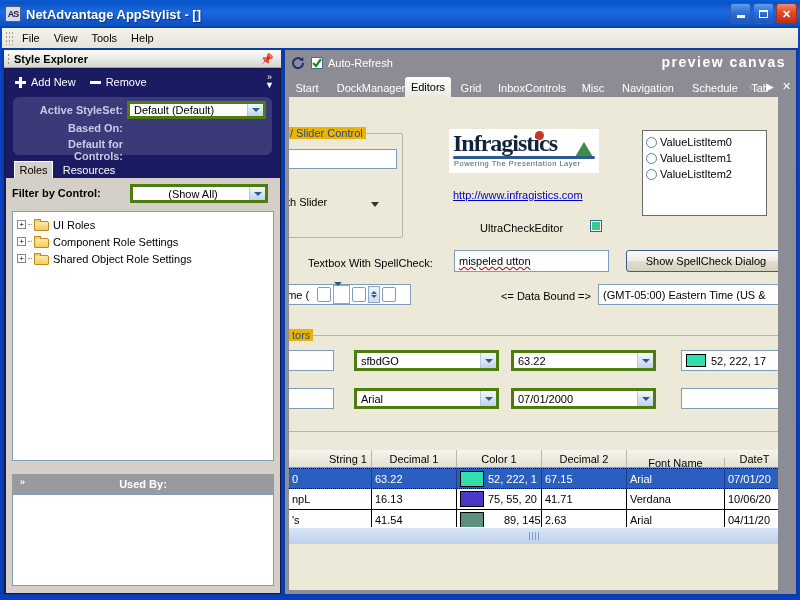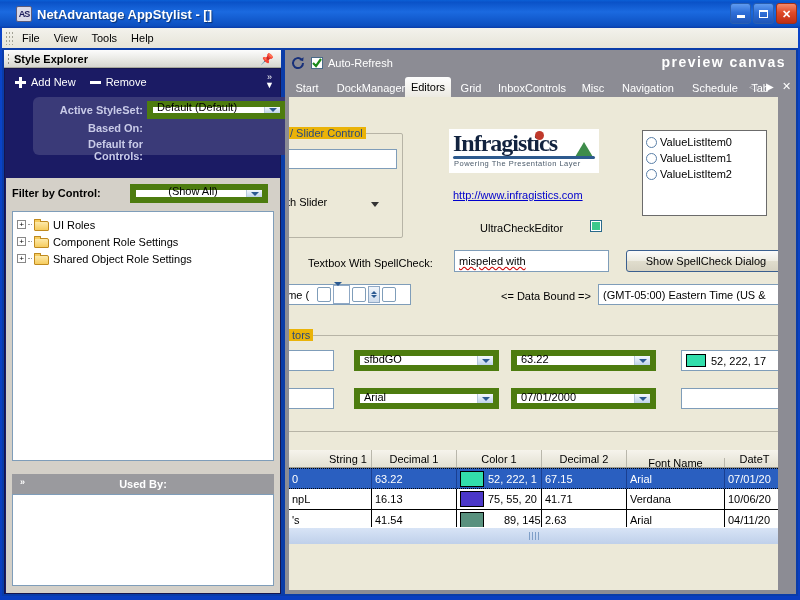--- a/index.html
+++ b/index.html
@@ -14,21 +14,21 @@
     background:linear-gradient(180deg,#0a44c8 0%,#0a3ec0 100%);
     box-sizing:border-box;
   }
   
   .titlebar{
     position:absolute;left:0;top:0;width:800px;height:28px;
     background:linear-gradient(180deg,#0b5fd6 0%,#0a52c8 8%,#1b6ae0 42%,#0c4fc0 92%,#0a3ca8 100%);
     display:flex;align-items:center;
   }
   .title-ico{
-    width:16px;height:16px;margin-left:16px;margin-right:5px;
+    width:16px;height:16px;margin-left:5px;margin-right:5px;
     background:#d9d9e8;border:1px solid #5a5a7a;border-radius:2px;
     color:#1b1b5a;font-size:9px;font-weight:bold;line-height:15px;text-align:center;
     box-sizing:border-box;letter-spacing:-1px;
   }
   .title-text{
     color:#fff;font-size:13px;font-weight:bold;
     text-shadow:1px 1px 1px rgba(0,0,0,.45);
   }
   .winbtns{position:absolute;right:3px;top:3px;display:flex;gap:2px;}
   .wb{
@@ -78,26 +78,26 @@
   .se-toolbar{position:absolute;left:0;top:0;width:275px;height:26px;display:flex;align-items:center;}
   .tb-btn{display:flex;align-items:center;margin-left:10px;color:#fff;font-size:11px;}
   .plus-ico{display:inline-block;width:11px;height:11px;position:relative;margin-right:5px;}
   .plus-ico:before,.plus-ico:after{content:"";position:absolute;background:#fff;}
   .plus-ico:before{left:4px;top:0;width:3px;height:11px;}
   .plus-ico:after{left:0;top:4px;width:11px;height:3px;}
   .minus-ico{display:inline-block;width:11px;height:3px;background:#fff;margin-right:5px;}
   .chev-more{position:absolute;right:6px;top:4px;color:#fff;font-size:9px;line-height:8px;text-align:center;}
   .se-panel{
     position:absolute;left:8px;top:28px;width:259px;height:58px;
-    background:#3a3a78;border-radius:6px;box-sizing:border-box;margin-left:20px;
+    background:#3a3a78;border-radius:6px;box-sizing:border-box;
   }
   .row-lbl{position:absolute;color:#c9cbe8;font-size:11px;font-weight:bold;text-align:right;}
   .combo{
-    background:#fff;border:6px solid #4d7c0f;box-sizing:border-box;
-    font-size:11px;color:#000;display:flex;align-items:flex-end;position:absolute;
+    background:#fff;border:3px solid #4d7c0f;box-sizing:border-box;
+    font-size:11px;color:#000;display:flex;align-items:center;position:absolute;
   }
   .combo .txt{padding-left:4px;overflow:hidden;white-space:nowrap;flex:1;}
   .combo .arrowbox{
     width:16px;height:100%;
     background:linear-gradient(180deg,#f4f8fd 0%,#dae6f4 50%,#bfd3ea 100%);
     border-left:1px solid #b5c8dc;display:flex;align-items:center;justify-content:center;
     box-sizing:border-box;
   }
   .arrow-dn{width:0;height:0;border-left:4px solid transparent;border-right:4px solid transparent;border-top:4px solid #2c5a91;}
   
@@ -310,20 +310,28 @@
           <div class="combo" style="left:114px;top:4px;width:139px;height:18px;">
             <div class="txt">Default (Default)</div>
             <div class="arrowbox">
                 <i class="arrow-dn"></i>
               </div>
           </div>
           <div class="row-lbl" style="left:6px;top:25px;width:104px;">Based On:</div>
           <div class="row-lbl" style="left:6px;top:41px;width:104px;">Default for Controls:</div>
         </div>
 
+        <div class="se-tabs">
+          <div class="se-tab active" style="left:8px;width:39px;">
+            <span>Roles</span>
+          </div>
+          <div class="se-tab inactive" style="left:50px;width:66px;">
+            <span>Resources</span>
+          </div>
+        </div>
 
         <div class="se-lower">
           <div class="filter-lbl">Filter by Control:</div>
           <div class="combo" style="left:124px;top:6px;width:138px;height:19px;">
             <div class="txt" style="text-align:center;">(Show All)</div>
             <div class="arrowbox">
                 <i class="arrow-dn"></i>
               </div>
           </div>
 
@@ -451,21 +459,21 @@
               <span>ValueListItem1</span>
             </div>
             <div class="ritem">
               <i class="radio"></i>
               <span>ValueListItem2</span>
             </div>
           </div>
 
           <div class="lbl" style="left:19px;top:160px;">Textbox With SpellCheck:</div>
           <div class="tbox" style="left:165px;top:153px;width:155px;height:22px;">
-            <span style="border-bottom:2px wavy #cc0000;text-decoration:underline;text-decoration-color:#cc0000;text-decoration-style:wavy;">mispeled with</span>
+            <span style="border-bottom:2px wavy #cc0000;text-decoration:underline;text-decoration-color:#cc0000;text-decoration-style:wavy;">mispeled utton</span>
           </div>
           <div class="btn" style="left:337px;top:153px;width:160px;height:22px;">
             <span>Show SpellCheck Dialog</span>
           </div>
 
           <div class="tbox" style="left:-49px;top:187px;width:171px;height:21px;padding-left:0;">
             <span style="padding-left:4px;">astern Time (</span>
             <span class="smallbox" style="margin-left:8px;"></span>
             <span class="arrowbox" style="width:15px;height:17px;border:1px solid #8fa8c4;margin-left:2px;"><i class="arrow-dn"></i></span>
             <span class="smallbox" style="margin-left:2px;"></span>

